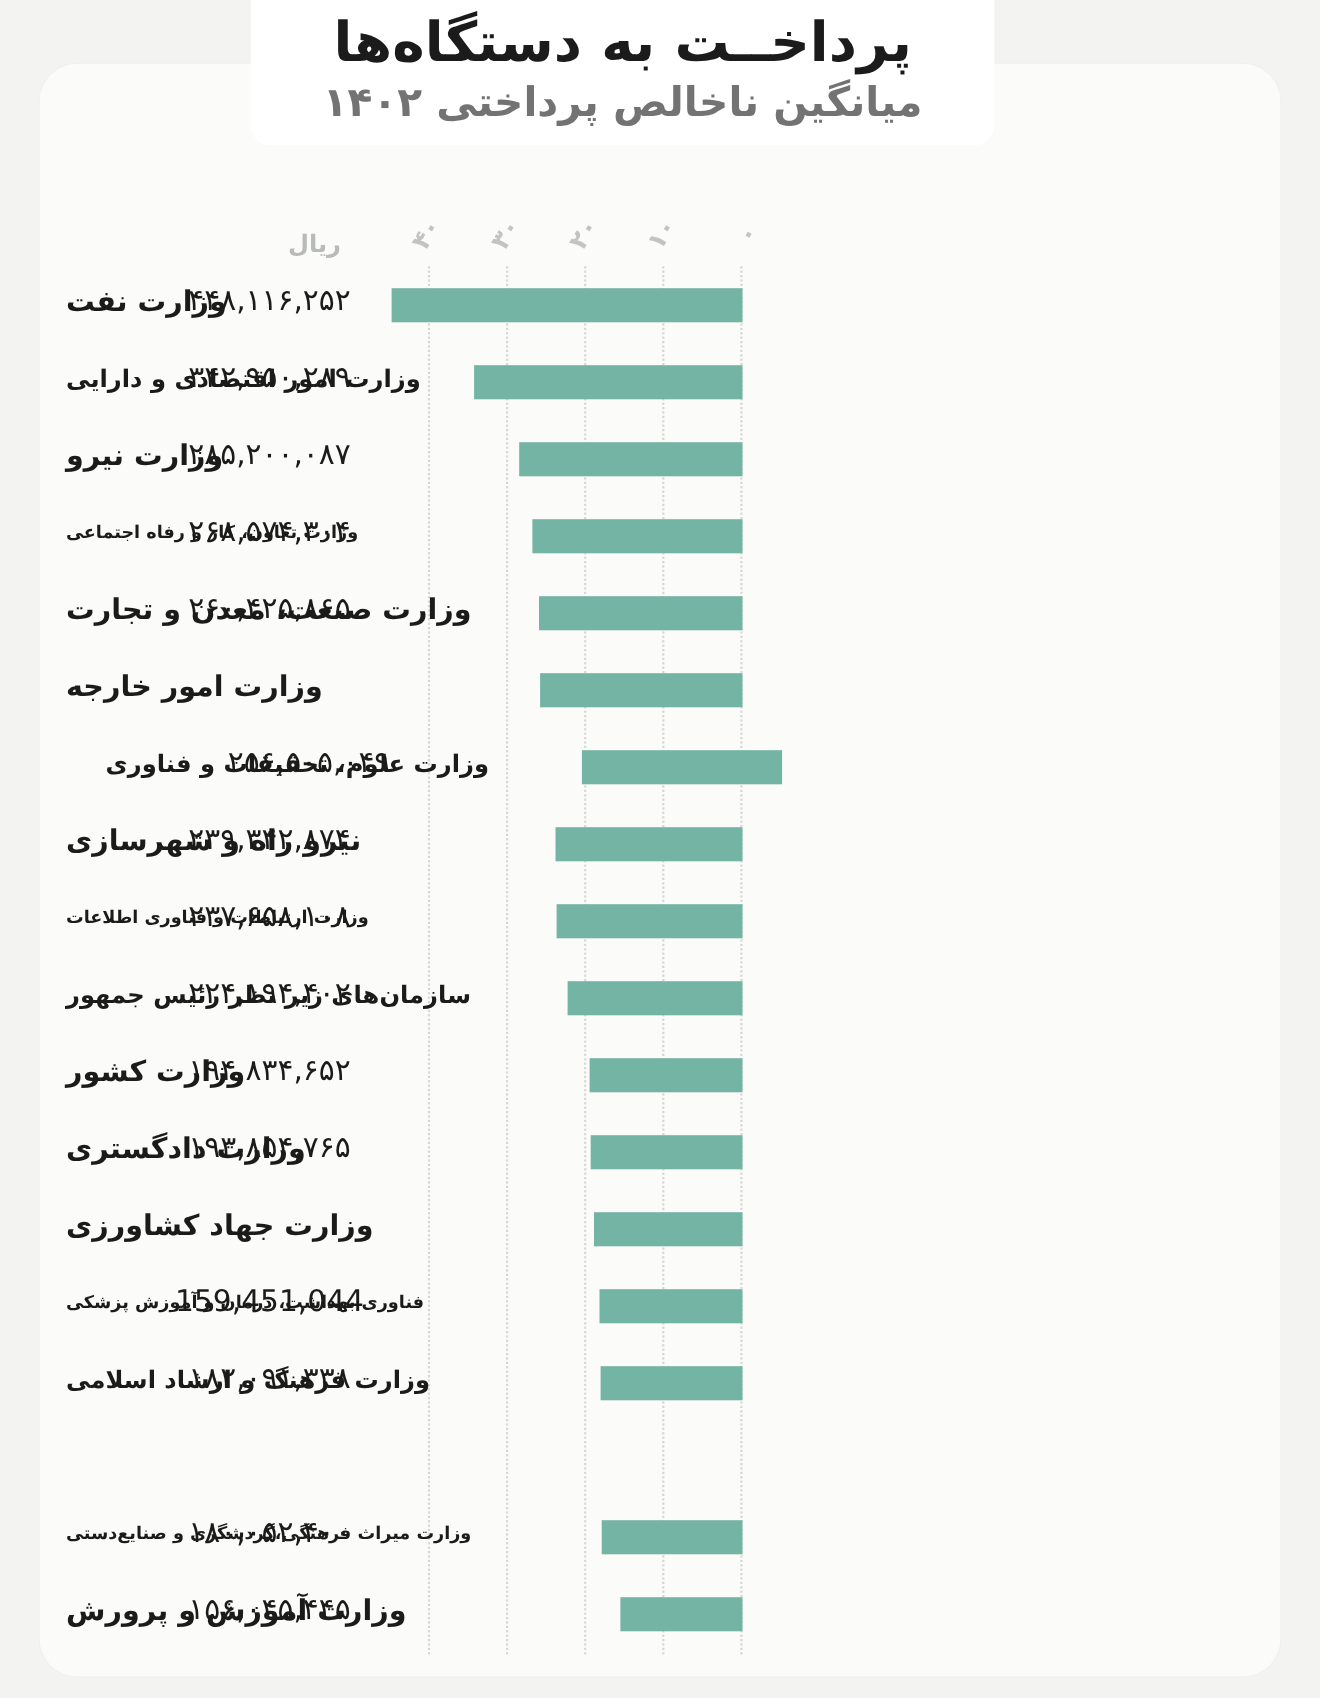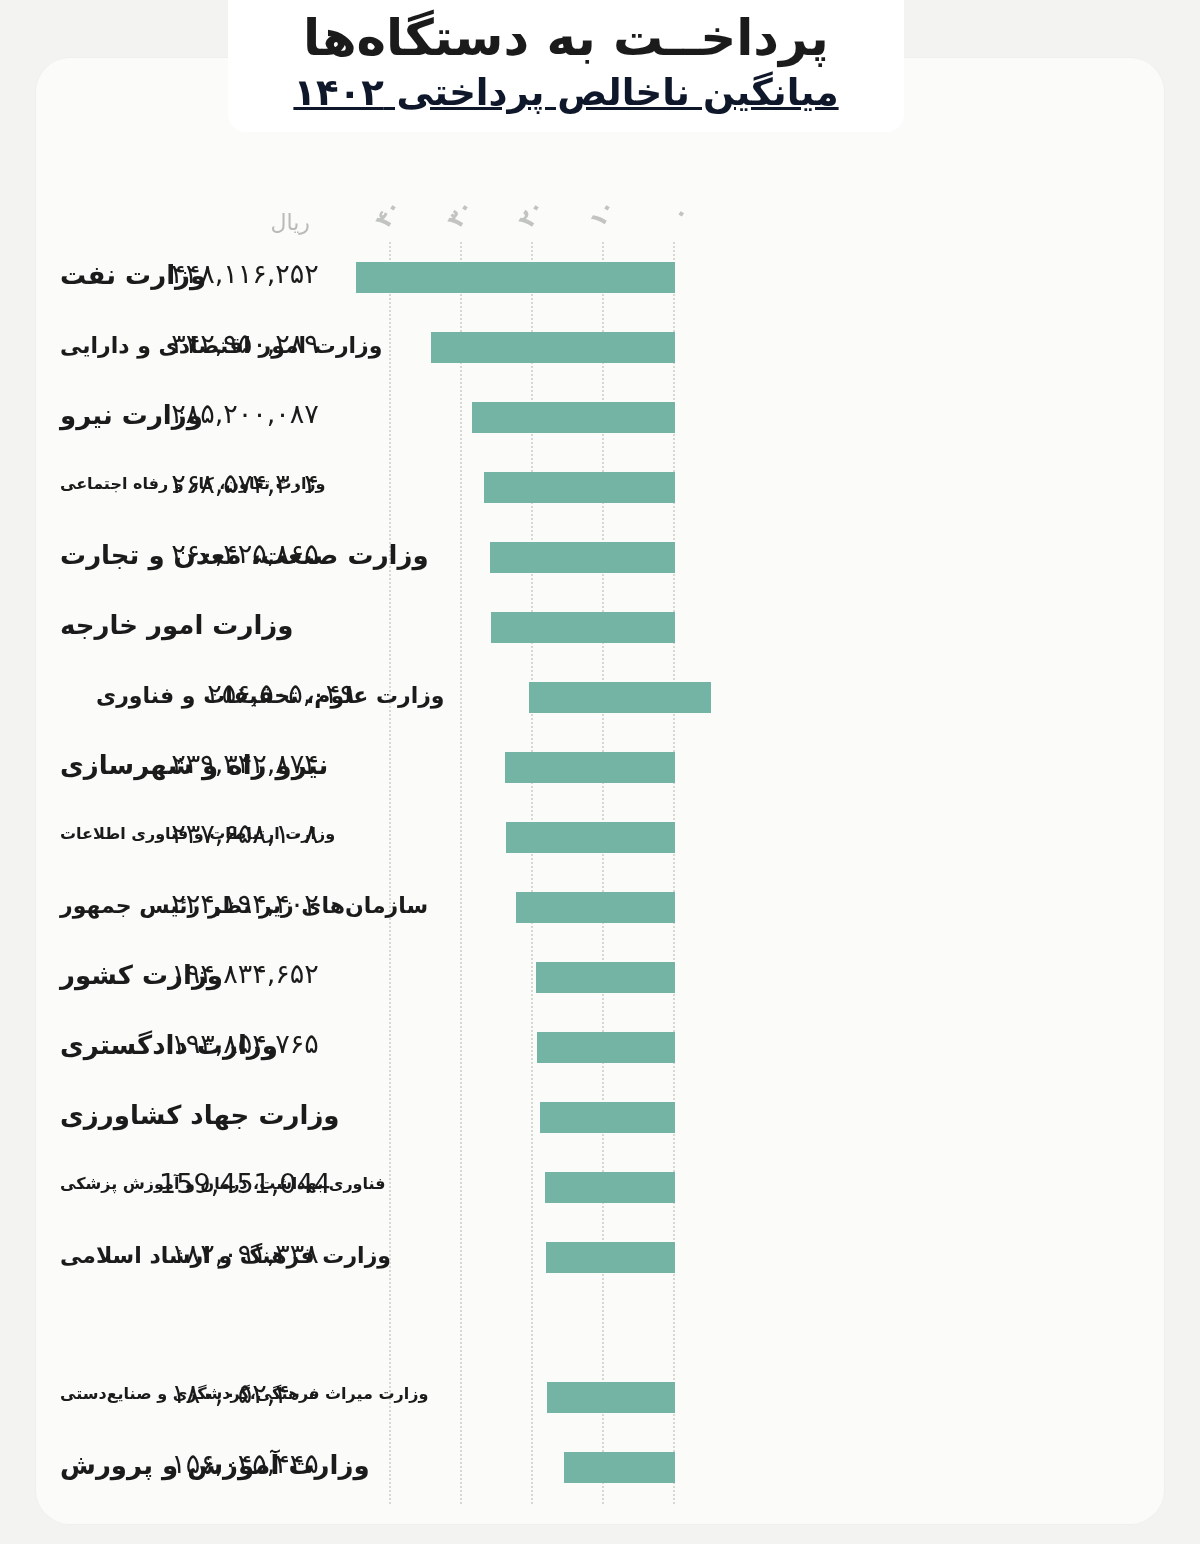--- a/index.html
+++ b/index.html
@@ -48,46 +48,45 @@
     font-weight: bold;
     color: #1b1b1b;
     letter-spacing: -0.5px;
     line-height: 1.15;
     white-space: nowrap;
     direction: rtl;
   }
   #title-sub {
     font-size: 37px;
     font-weight: bold;
-    color: #0f172a;
+    color: #737373;
     line-height: 1.25;
     white-space: nowrap;
     direction: rtl;
     margin-top: 2px;
-    text-decoration: underline;
   }
 
   
   #chart {
     position: absolute;
     left: 60px;
     top: 196px;
     width: 1080px;
     height: 1320px;
   }
 
   
 
   #unit-label {
     position: absolute;
     right: 830px;
     top: 14px;
     font-size: 22px;
     color: #b9bbb8;
-    font-weight: normal;
+    font-weight: bold;
     direction: rtl;
   }
 
   #axis {
     position: absolute;
     left: 295px;
     top: 0px;
     width: 320px;
     height: 48px;
   }

